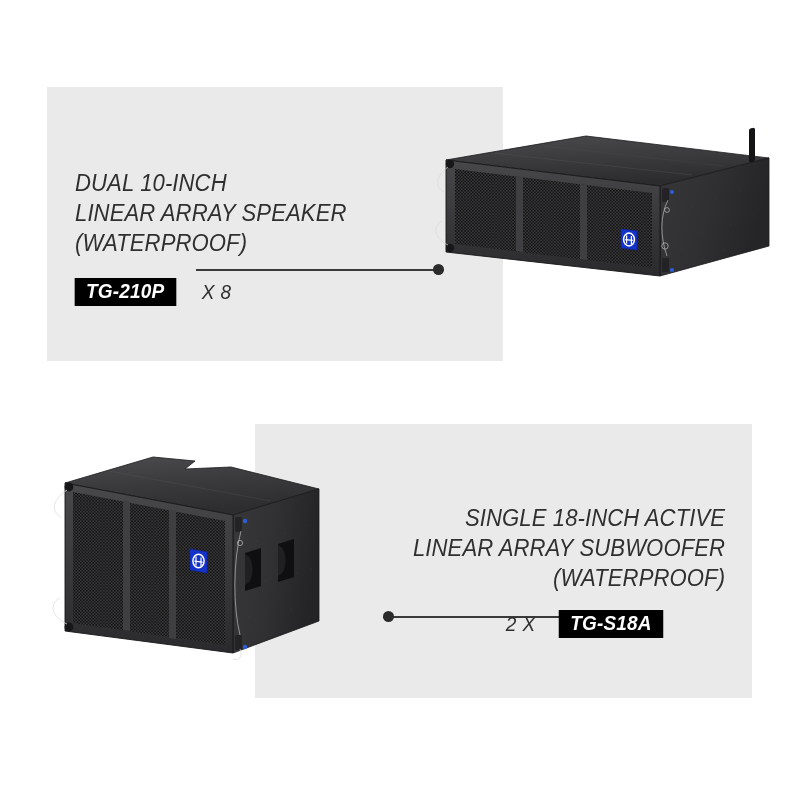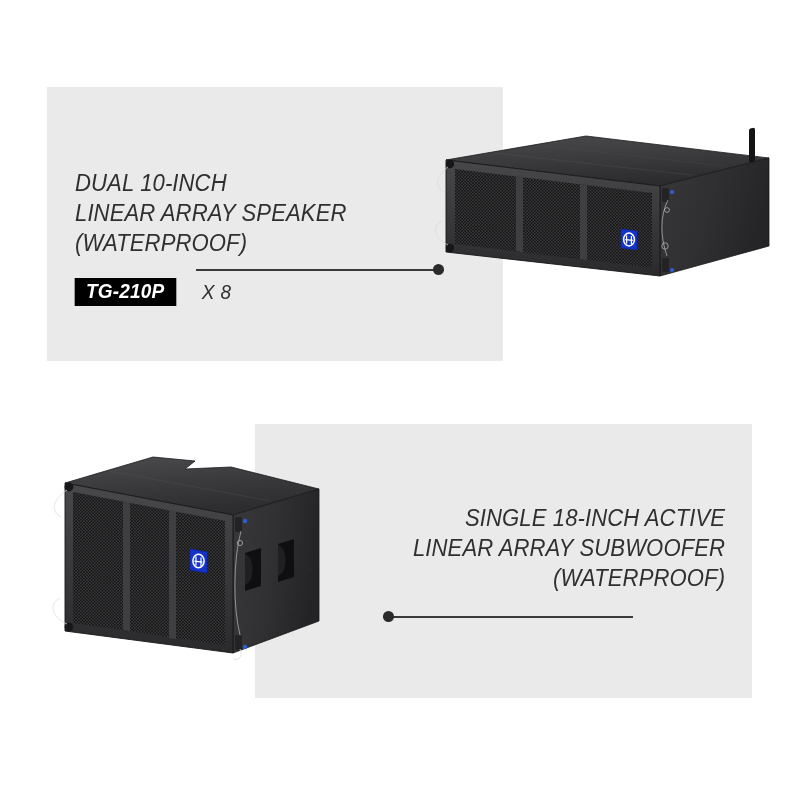--- a/index.html
+++ b/index.html
@@ -212,20 +212,24 @@
     <span class="line">SINGLE 18-INCH ACTIVE</span>
     <span class="line">LINEAR ARRAY SUBWOOFER</span>
     <span class="line">(WATERPROOF)</span>
   </div>
 
   <div class="leader" id="leader-bottom">
     <div class="rule"></div>
     <div class="dot"></div>
   </div>
 
+  <div class="coderow" id="coderow-bottom">
+    <div class="qty">2 X</div>
+    <div class="tag">TG-S18A</div>
+  </div>
 
   <div class="cabinet" id="cab-bottom">
     <svg viewBox="0 0 295 215" preserveAspectRatio="none">
       <defs>
         <pattern id="perfB" width="3.1" height="3.1" patternUnits="userSpaceOnUse">
           <rect width="3.1" height="3.1" fill="#39393b"></rect>
           <rect width="1.55" height="1.55" x="0" y="0" fill="#141415"></rect>
           <rect width="1.55" height="1.55" x="1.55" y="1.55" fill="#141415"></rect>
         </pattern>
         <linearGradient id="topFaceB" x1="0" y1="0" x2="0.3" y2="1">

